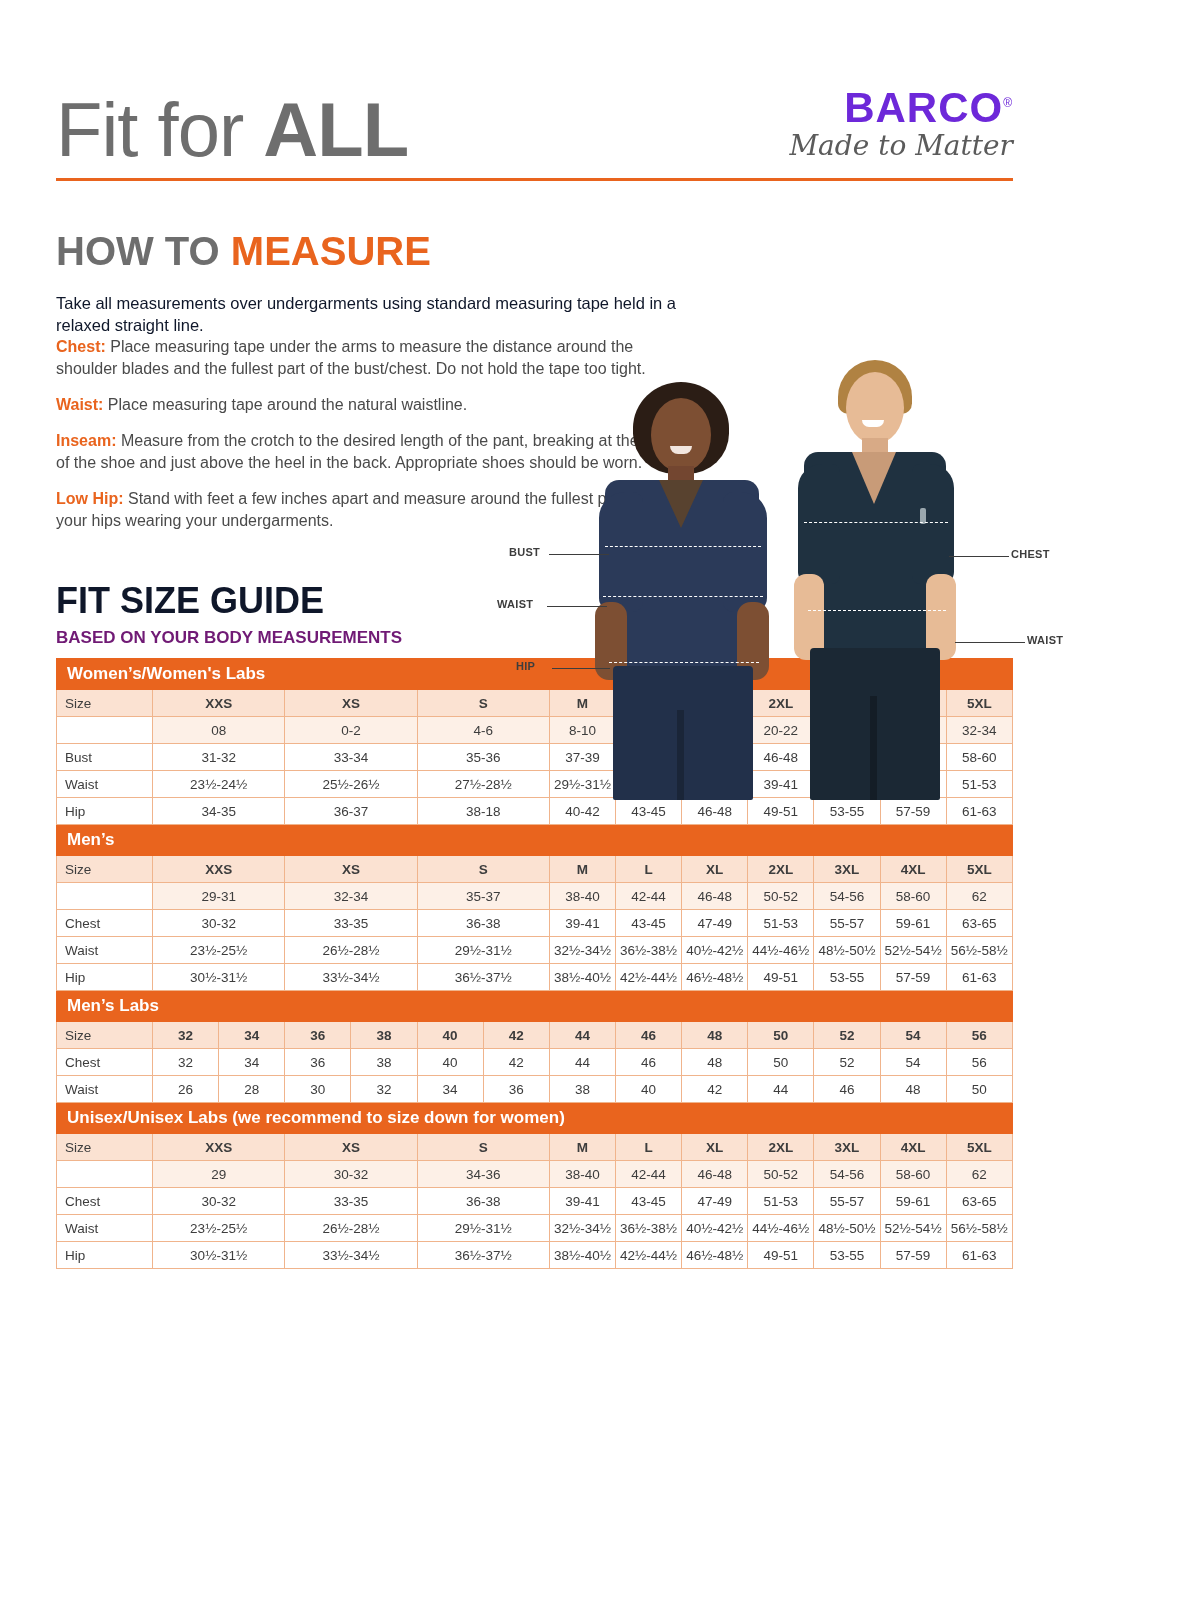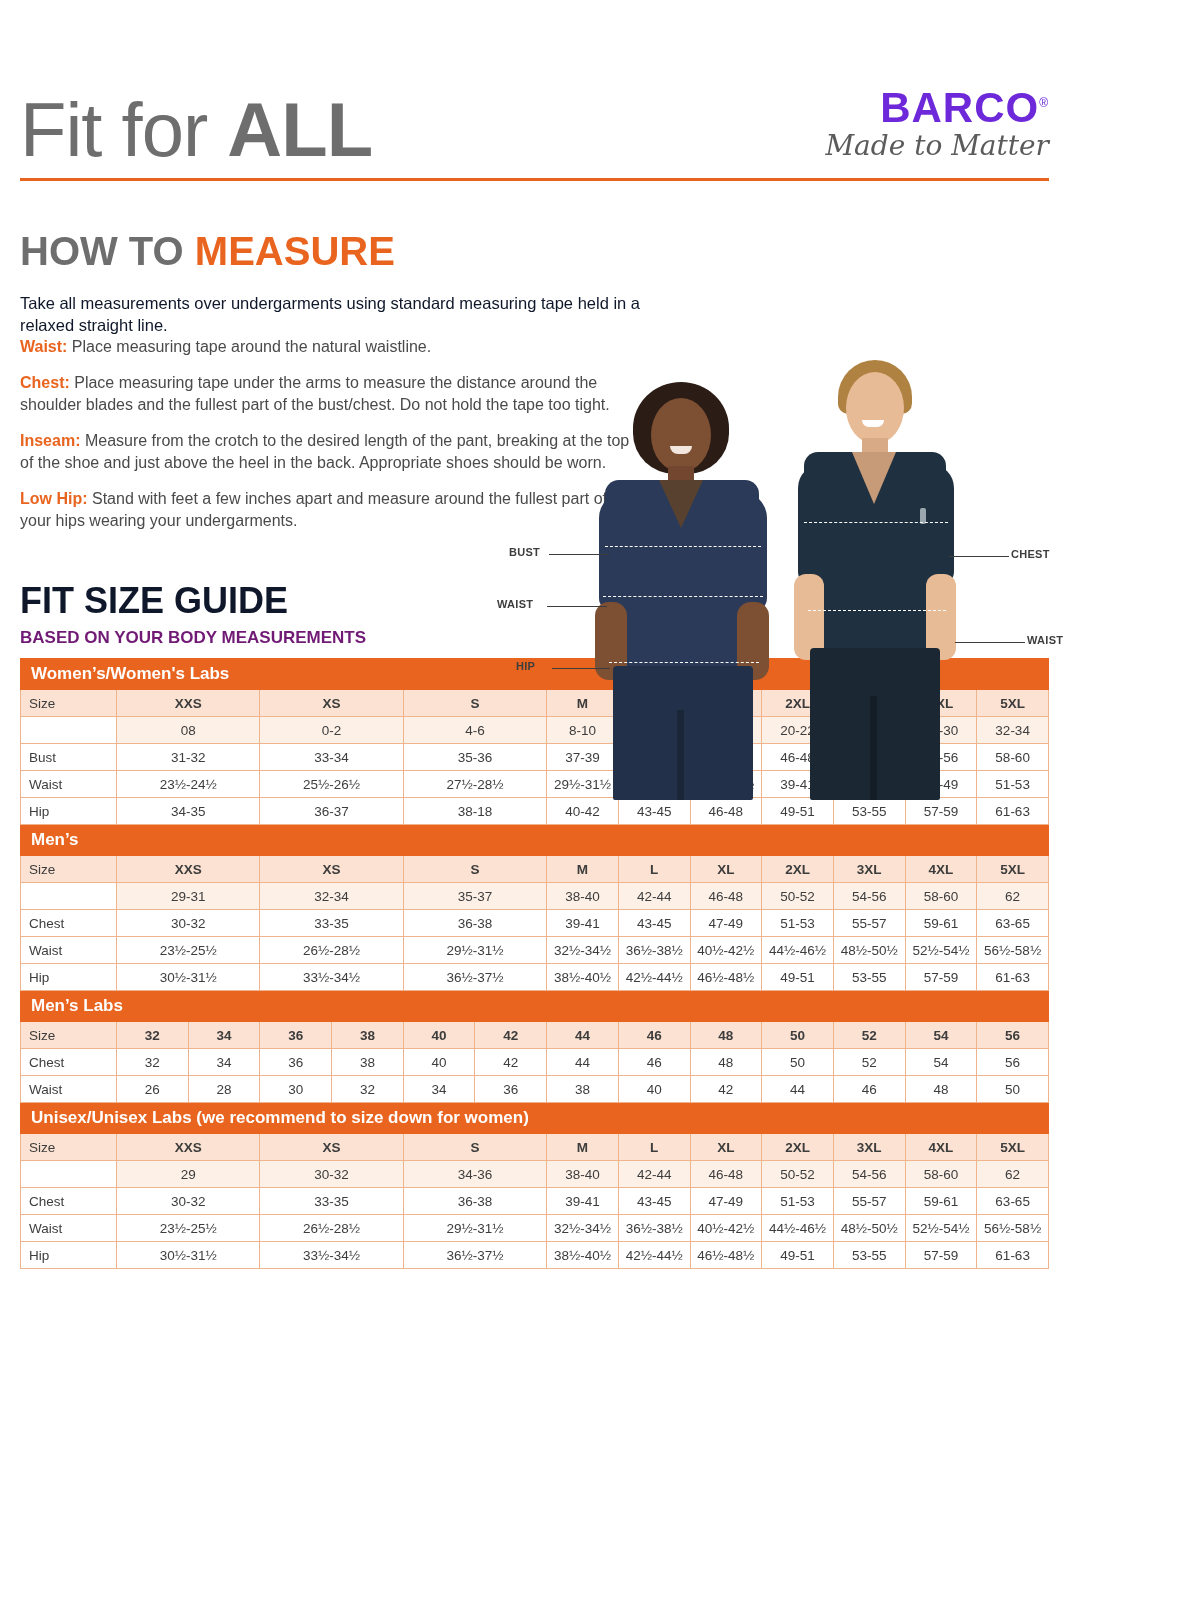--- a/index.html
+++ b/index.html
@@ -13,21 +13,21 @@
     font-family: "Liberation Sans", sans-serif;
     color: #4a4a4a;
     position: relative;
     overflow: hidden;
   }
   .page {
     position: relative;
     width: 1069px;
     height: 1600px;
     box-sizing: border-box;
-    padding: 0 20px;
+    padding: 0 56px;
   }
 
   
   .header {
     position: relative;
     height: 120px;
     display: flex;
     align-items: flex-end;
     justify-content: space-between;
     padding-top: 46px;
@@ -238,24 +238,24 @@
   </div>
   <div class="rule"></div>
 
   <div class="section">
     <h2 class="section-title"><span>HOW TO </span><span class="accent">MEASURE</span></h2>
 
     <div class="measure-wrap">
       <div class="lead">Take all measurements over undergarments using standard measuring tape held in a relaxed straight line.</div>
 
       <div class="para">
-        <span class="lbl">Waist:</span><span> Place measuring tape around the natural waistline.</span>
+        <span class="lbl">Chest:</span><span> Place measuring tape under the arms to measure the distance around the shoulder blades and the fullest part of the bust/chest. Do not hold the tape too tight.</span>
       </div>
       <div class="para">
-        <span class="lbl">Chest:</span><span> Place measuring tape under the arms to measure the distance around the shoulder blades and the fullest part of the bust/chest. Do not hold the tape too tight.</span>
+        <span class="lbl">Waist:</span><span> Place measuring tape around the natural waistline.</span>
       </div>
       <div class="para">
         <span class="lbl">Inseam:</span><span> Measure from the crotch to the desired length of the pant, breaking at the top of the shoe and just above the heel in the back. Appropriate shoes should be worn.</span>
       </div>
       <div class="para">
         <span class="lbl">Low Hip:</span><span> Stand with feet a few inches apart and measure around the fullest part of your hips wearing your undergarments.</span>
       </div>
     </div>
   </div>
 

